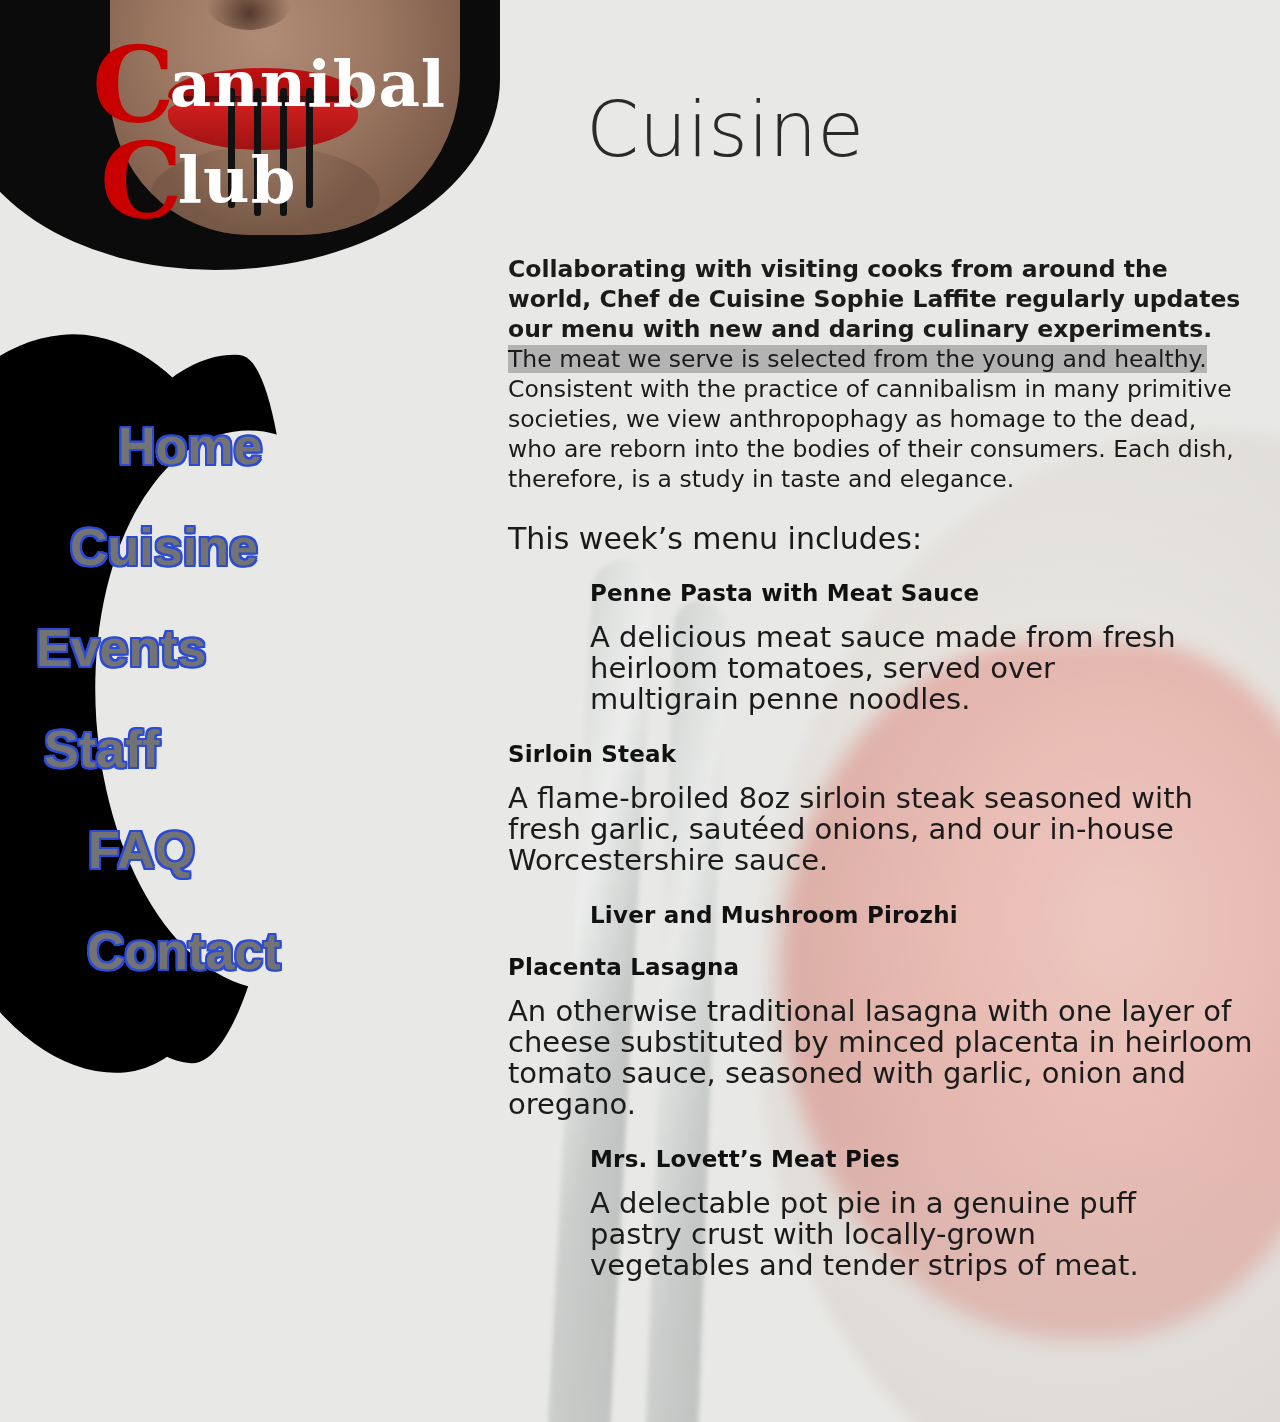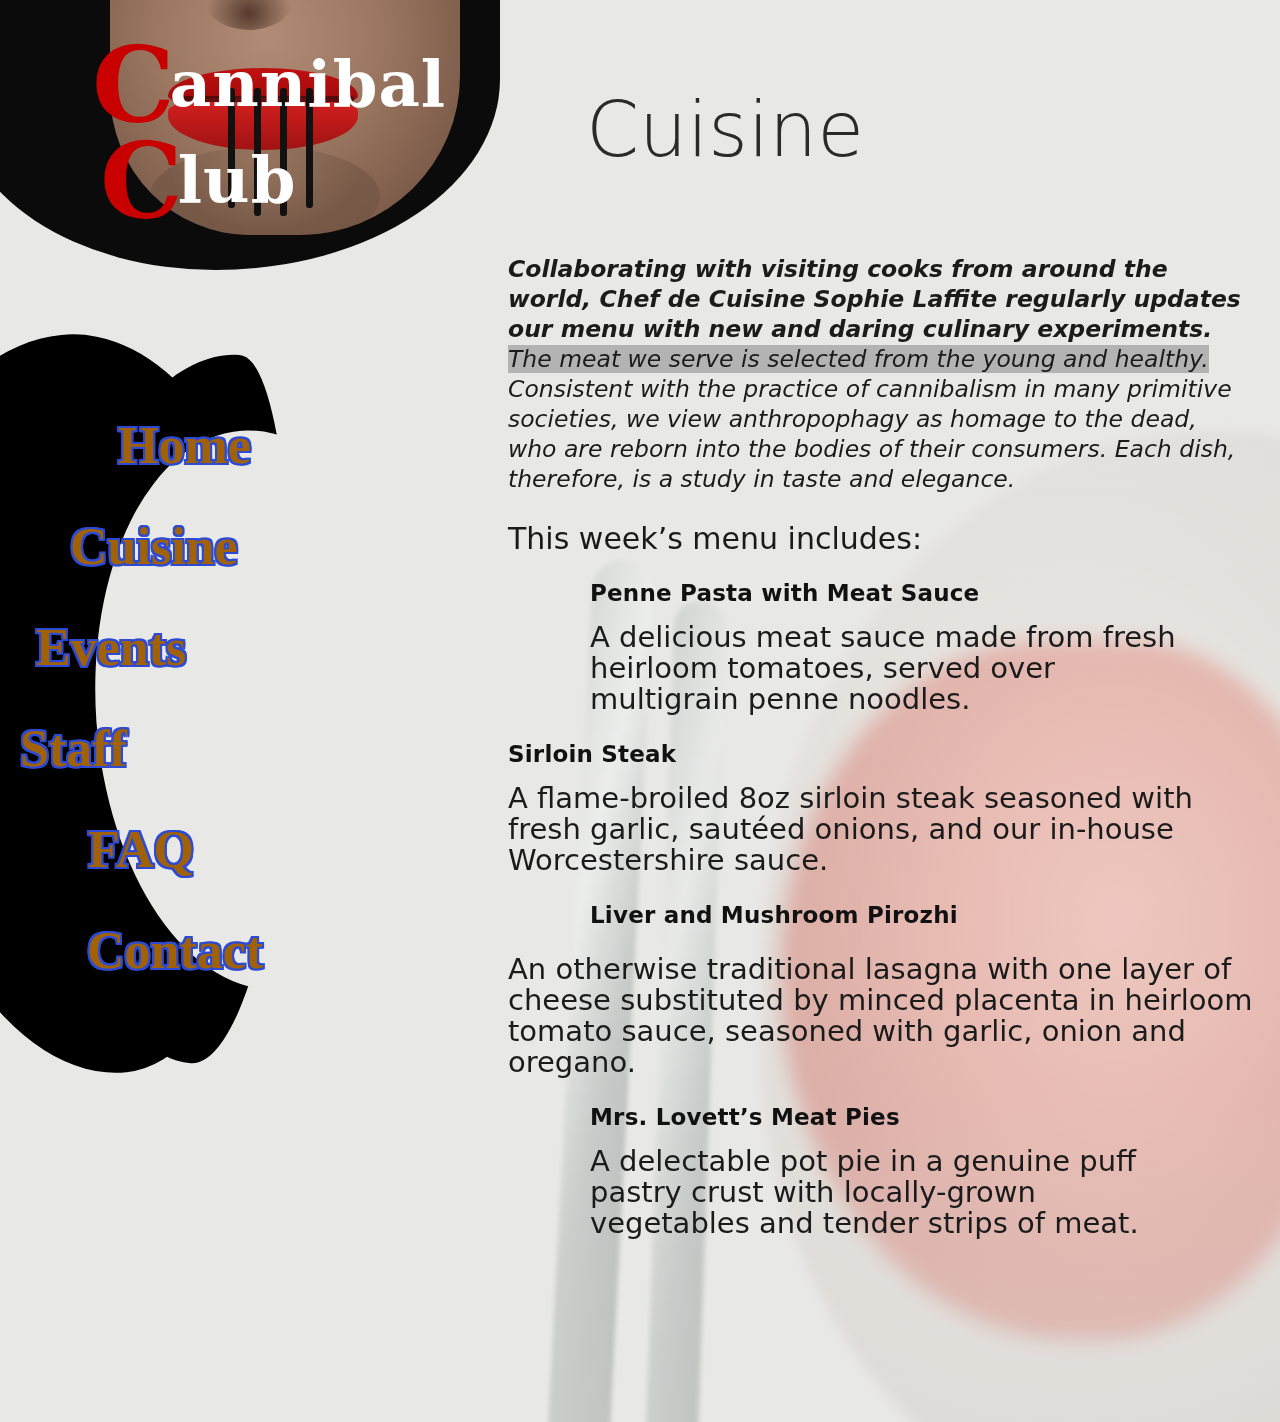--- a/index.html
+++ b/index.html
@@ -214,36 +214,36 @@
 
   #nav {
     position: absolute;
     left: 0;
     top: 420px;
     width: 400px;
     z-index: 4;
   }
   .nav-item {
     display: block;
-    font-family: Liberation Serif, serif;
+    font-family: Liberation Sans, sans-serif;
     font-weight: bold;
     font-size: 52px;
-    color: #a16207;
+    color: #737373;
     text-decoration: none;
     line-height: 1.0;
     margin-bottom: 49px;
     text-shadow:
       -2px -2px 0 #2b4bd6, 2px -2px 0 #2b4bd6, -2px 2px 0 #2b4bd6, 2px 2px 0 #2b4bd6,
       0 -2px 0 #2b4bd6, 0 2px 0 #2b4bd6, -2px 0 0 #2b4bd6, 2px 0 0 #2b4bd6;
     white-space: nowrap;
   }
   .nav-item:nth-child(1) { padding-left: 118px; }
   .nav-item:nth-child(2) { padding-left: 70px; }
   .nav-item:nth-child(3) { padding-left: 36px; }
-  .nav-item:nth-child(4) { padding-left: 20px; }
+  .nav-item:nth-child(4) { padding-left: 44px; }
   .nav-item:nth-child(5) { padding-left: 88px; }
   .nav-item:nth-child(6) { padding-left: 87px; }
 
   
   #main {
     position: absolute;
     left: 508px;
     top: 0;
     width: 760px;
     z-index: 3;
@@ -256,21 +256,20 @@
     margin: 92px 0 0 78px;
     letter-spacing: 0px;
     line-height: 1;
   }
   #intro {
     font-size: 23.5px;
     line-height: 30px;
     margin: 86px 0 0 0;
     width: 740px;
     color: #1b1b1b;
-    font-style: italic;
   }
   .dropcap {
     font-weight: bold;
   }
   .highlight {
     background: #b3b3b3;
     color: #1b1b1b;
   }
   #menu-lead {
     font-size: 30px;
@@ -368,20 +367,21 @@
   <div class="dish flush">
     <h3>Sirloin Steak</h3>
     <p>A flame-broiled 8oz sirloin steak seasoned with fresh garlic, sautéed onions, and our in-house Worcestershire sauce.</p>
   </div>
 
   <div class="dish indent">
     <h3>Liver and Mushroom Pirozhi</h3>
   </div>
 
   <div class="dish flush">
+    <h3>Placenta Lasagna</h3>
     <p>An otherwise traditional lasagna with one layer of cheese substituted by minced placenta in heirloom tomato sauce, seasoned with garlic, onion and oregano.</p>
   </div>
 
   <div class="dish indent">
     <h3>Mrs. Lovett’s Meat Pies</h3>
     <p>A delectable pot pie in a genuine puff pastry crust with locally-grown vegetables and tender strips of meat.</p>
   </div>
 </div>
 
 </body></html>

